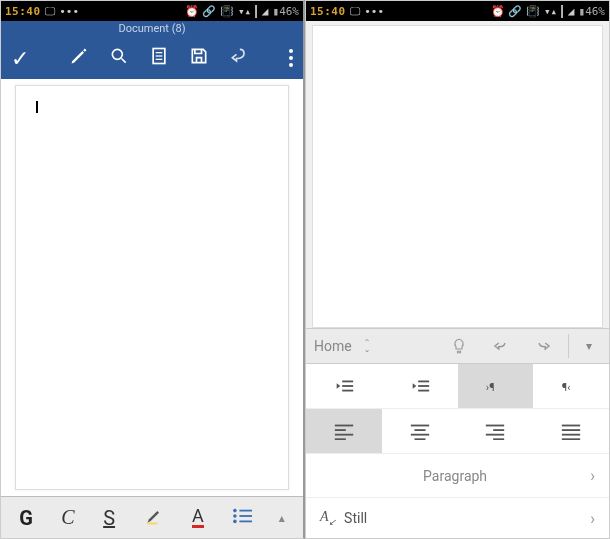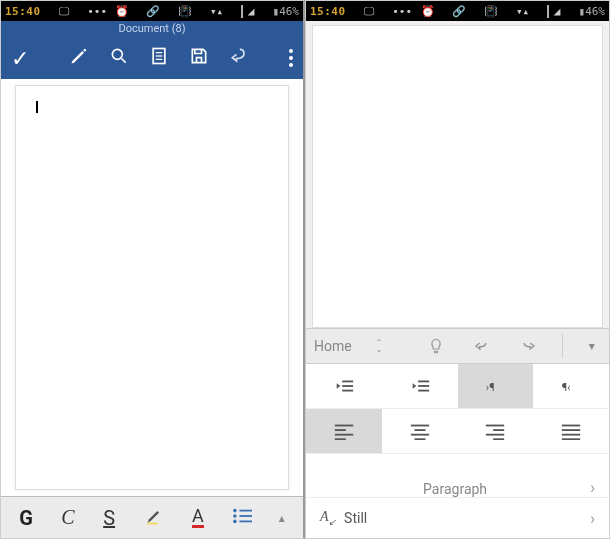--- a/index.html
+++ b/index.html
@@ -22,21 +22,21 @@
     background: #000;
     color: #ccc;
     height: 20px;
     display: flex;
     align-items: center;
     justify-content: space-between;
     padding: 0 4px;
     font-size: 11px;
     font-family: monospace;
   }
-  .status-left, .status-right { display: flex; align-items: center; gap: 18px; }
+  .status-left, .status-right { display: flex; align-items: center; gap: 4px; }
   .time { color: #d4a332; font-weight: bold; letter-spacing: 0.5px; }
   .battery { color: #aaa; }
   .doc-title-bar {
     background: #2c5898;
     color: #c7d3e8;
     font-size: 11px;
     text-align: center;
     height: 16px;
     line-height: 16px;
   }
@@ -101,21 +101,21 @@
     border: 1px solid #ddd;
   }
   .home-bar {
     background: #ebebeb;
     border-top: 1px solid #ccc;
     border-bottom: 1px solid #ccc;
     height: 36px;
     display: flex;
     align-items: center;
     padding: 0 8px;
-    gap: 20px;
+    gap: 8px;
     color: #777;
   }
   .home-label { font-size: 14px; color: #888; flex: 0 0 auto; margin-right: 4px; }
   .updown { display: flex; flex-direction: column; font-size: 8px; line-height: 7px; color: #888; cursor: pointer; }
   .home-spacer { flex: 1; }
   .home-icon { width: 34px; height: 30px; display: flex; align-items: center; justify-content: center; cursor: pointer; color: #888; }
   .home-icon svg { width: 18px; height: 18px; stroke: #999; fill: none; }
   .home-arrow { width: 24px; text-align: center; color: #888; font-size: 12px; cursor: pointer; }
   .format-grid {
     background: #fff;
@@ -131,21 +131,21 @@
     align-items: center;
     justify-content: center;
     cursor: pointer;
   }
   .grid-cell.selected { background: #d9d9d9; }
   .grid-cell svg { width: 22px; height: 18px; }
   .list-row {
     background: #fff;
     height: 44px;
     display: flex;
-    align-items: flex-end;
+    align-items: center;
     justify-content: space-between;
     padding: 0 14px;
     border-bottom: 1px solid #eee;
     font-size: 14px;
     color: #555;
     cursor: pointer;
   }
   .list-row .label { flex: 1; text-align: center; color: #888; }
   .list-row .chev { color: #999; font-size: 16px; }
   .still-row {

